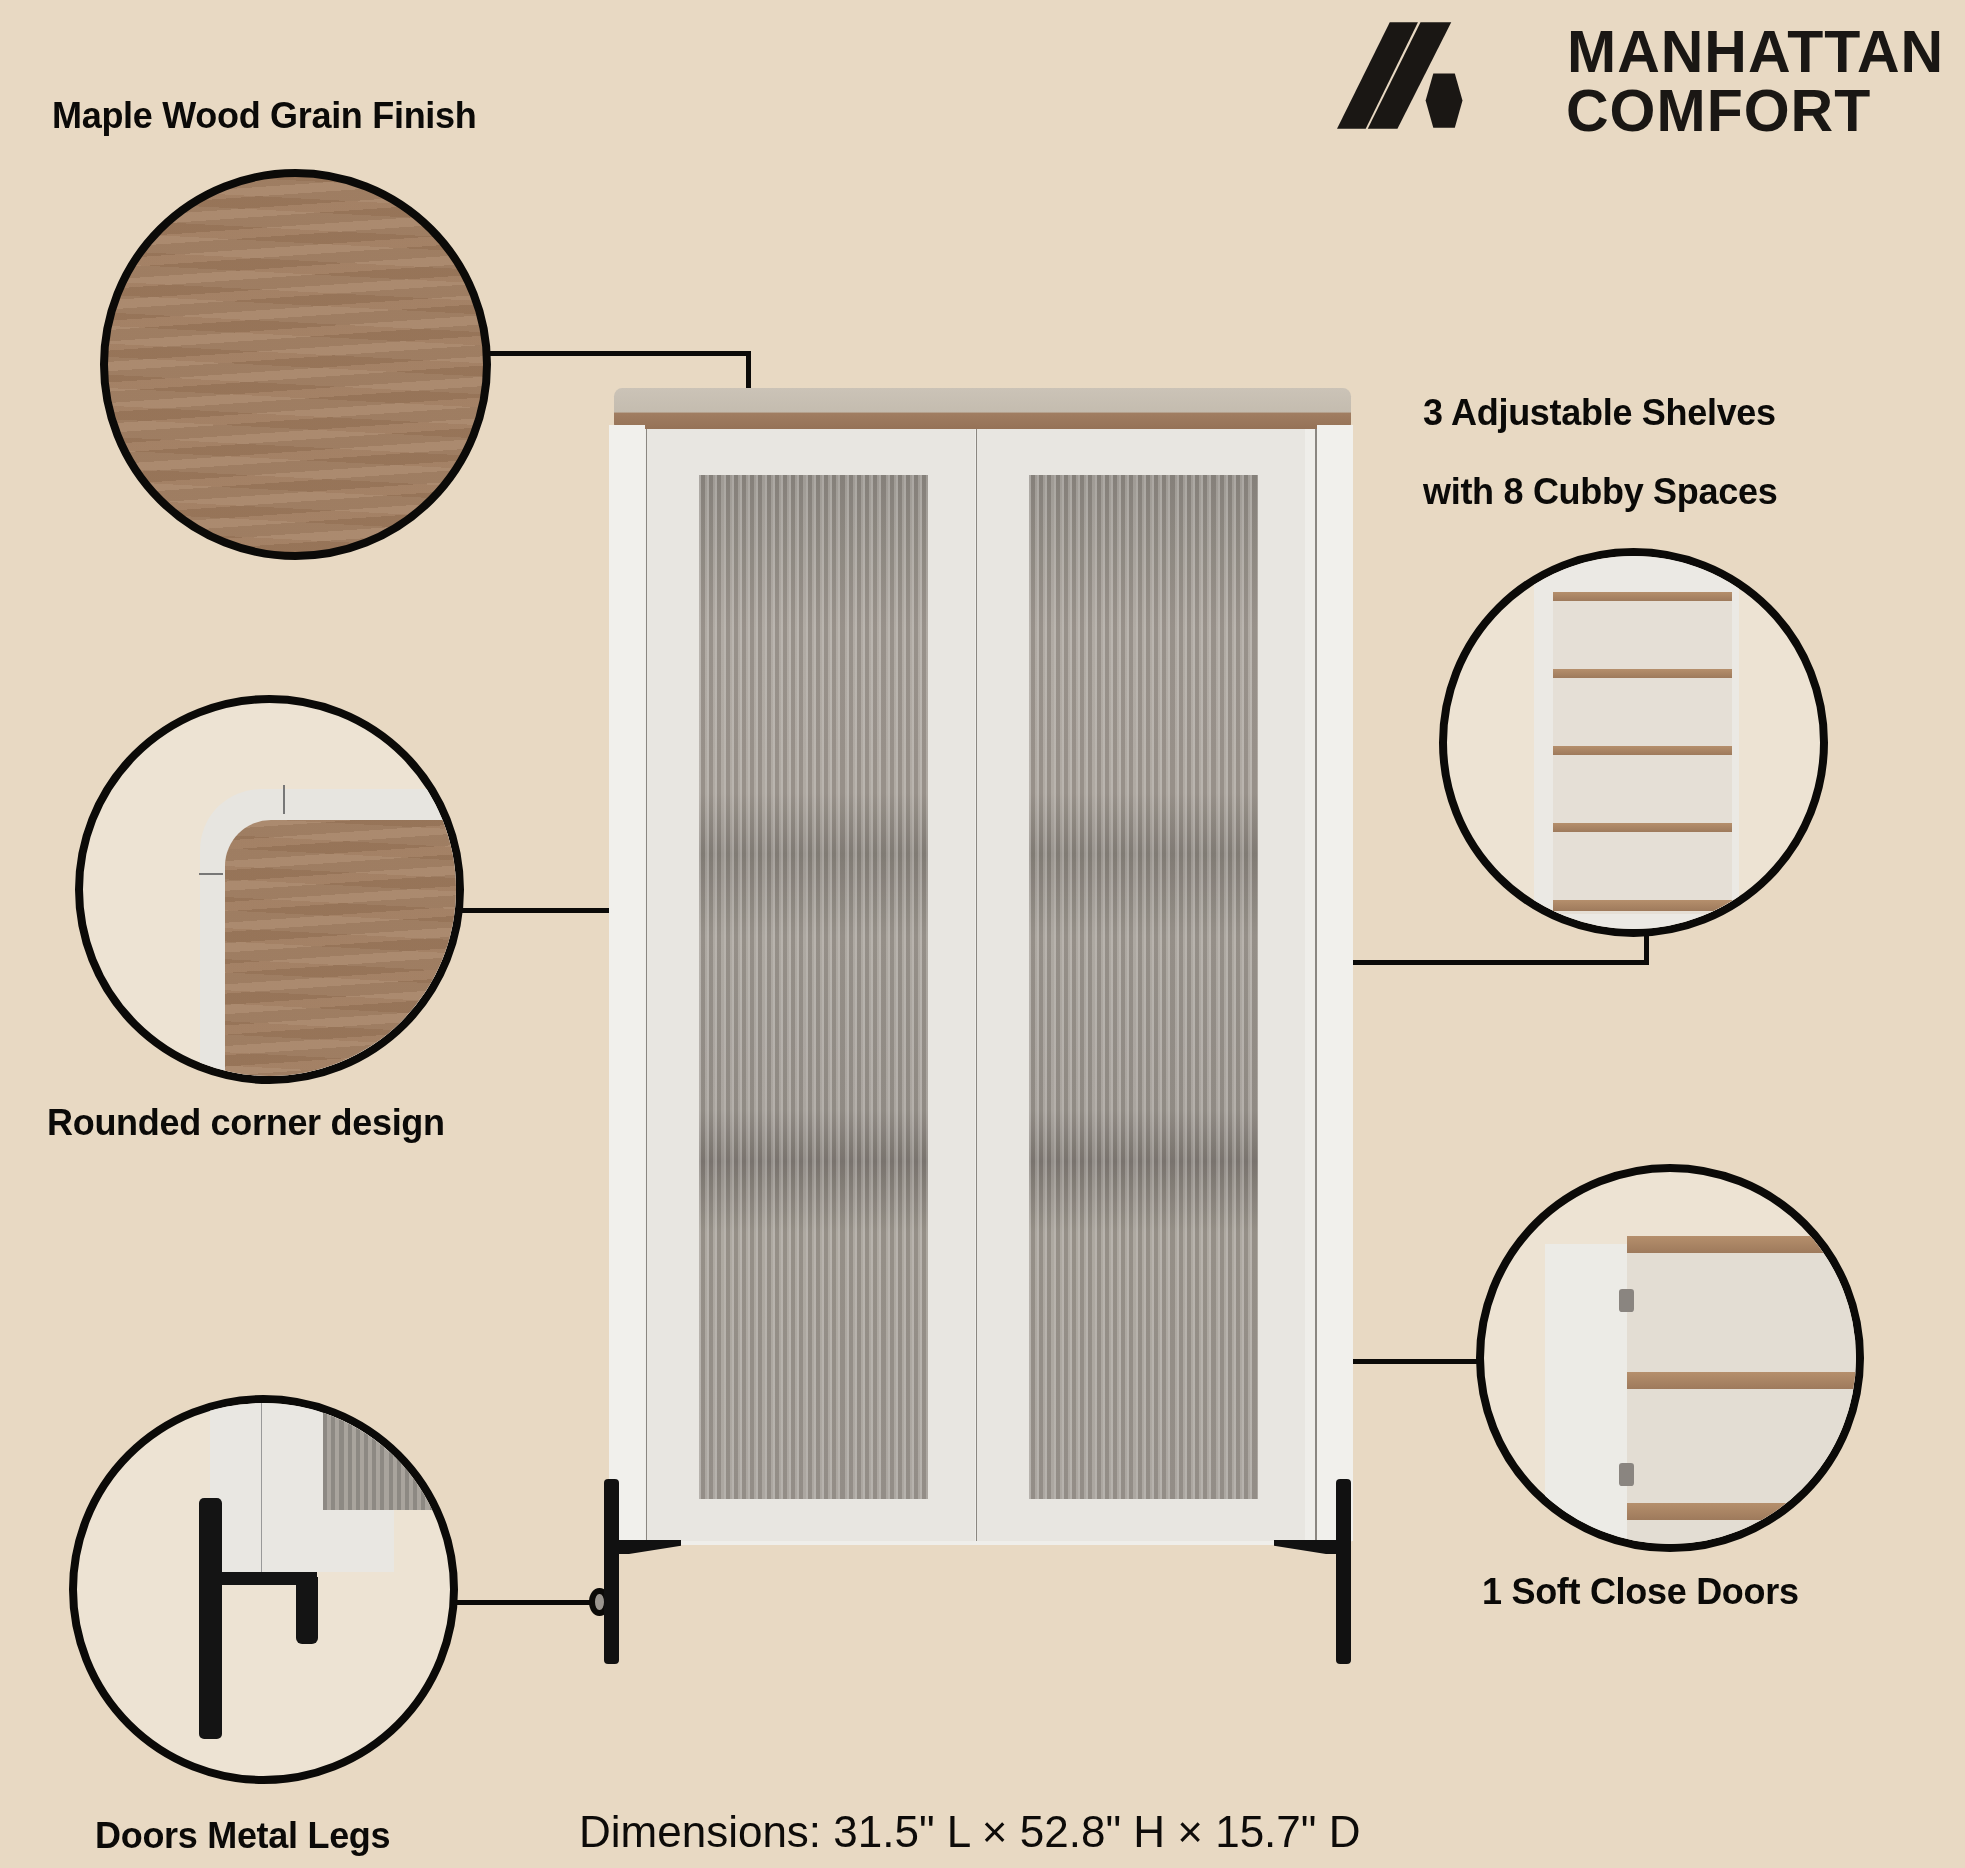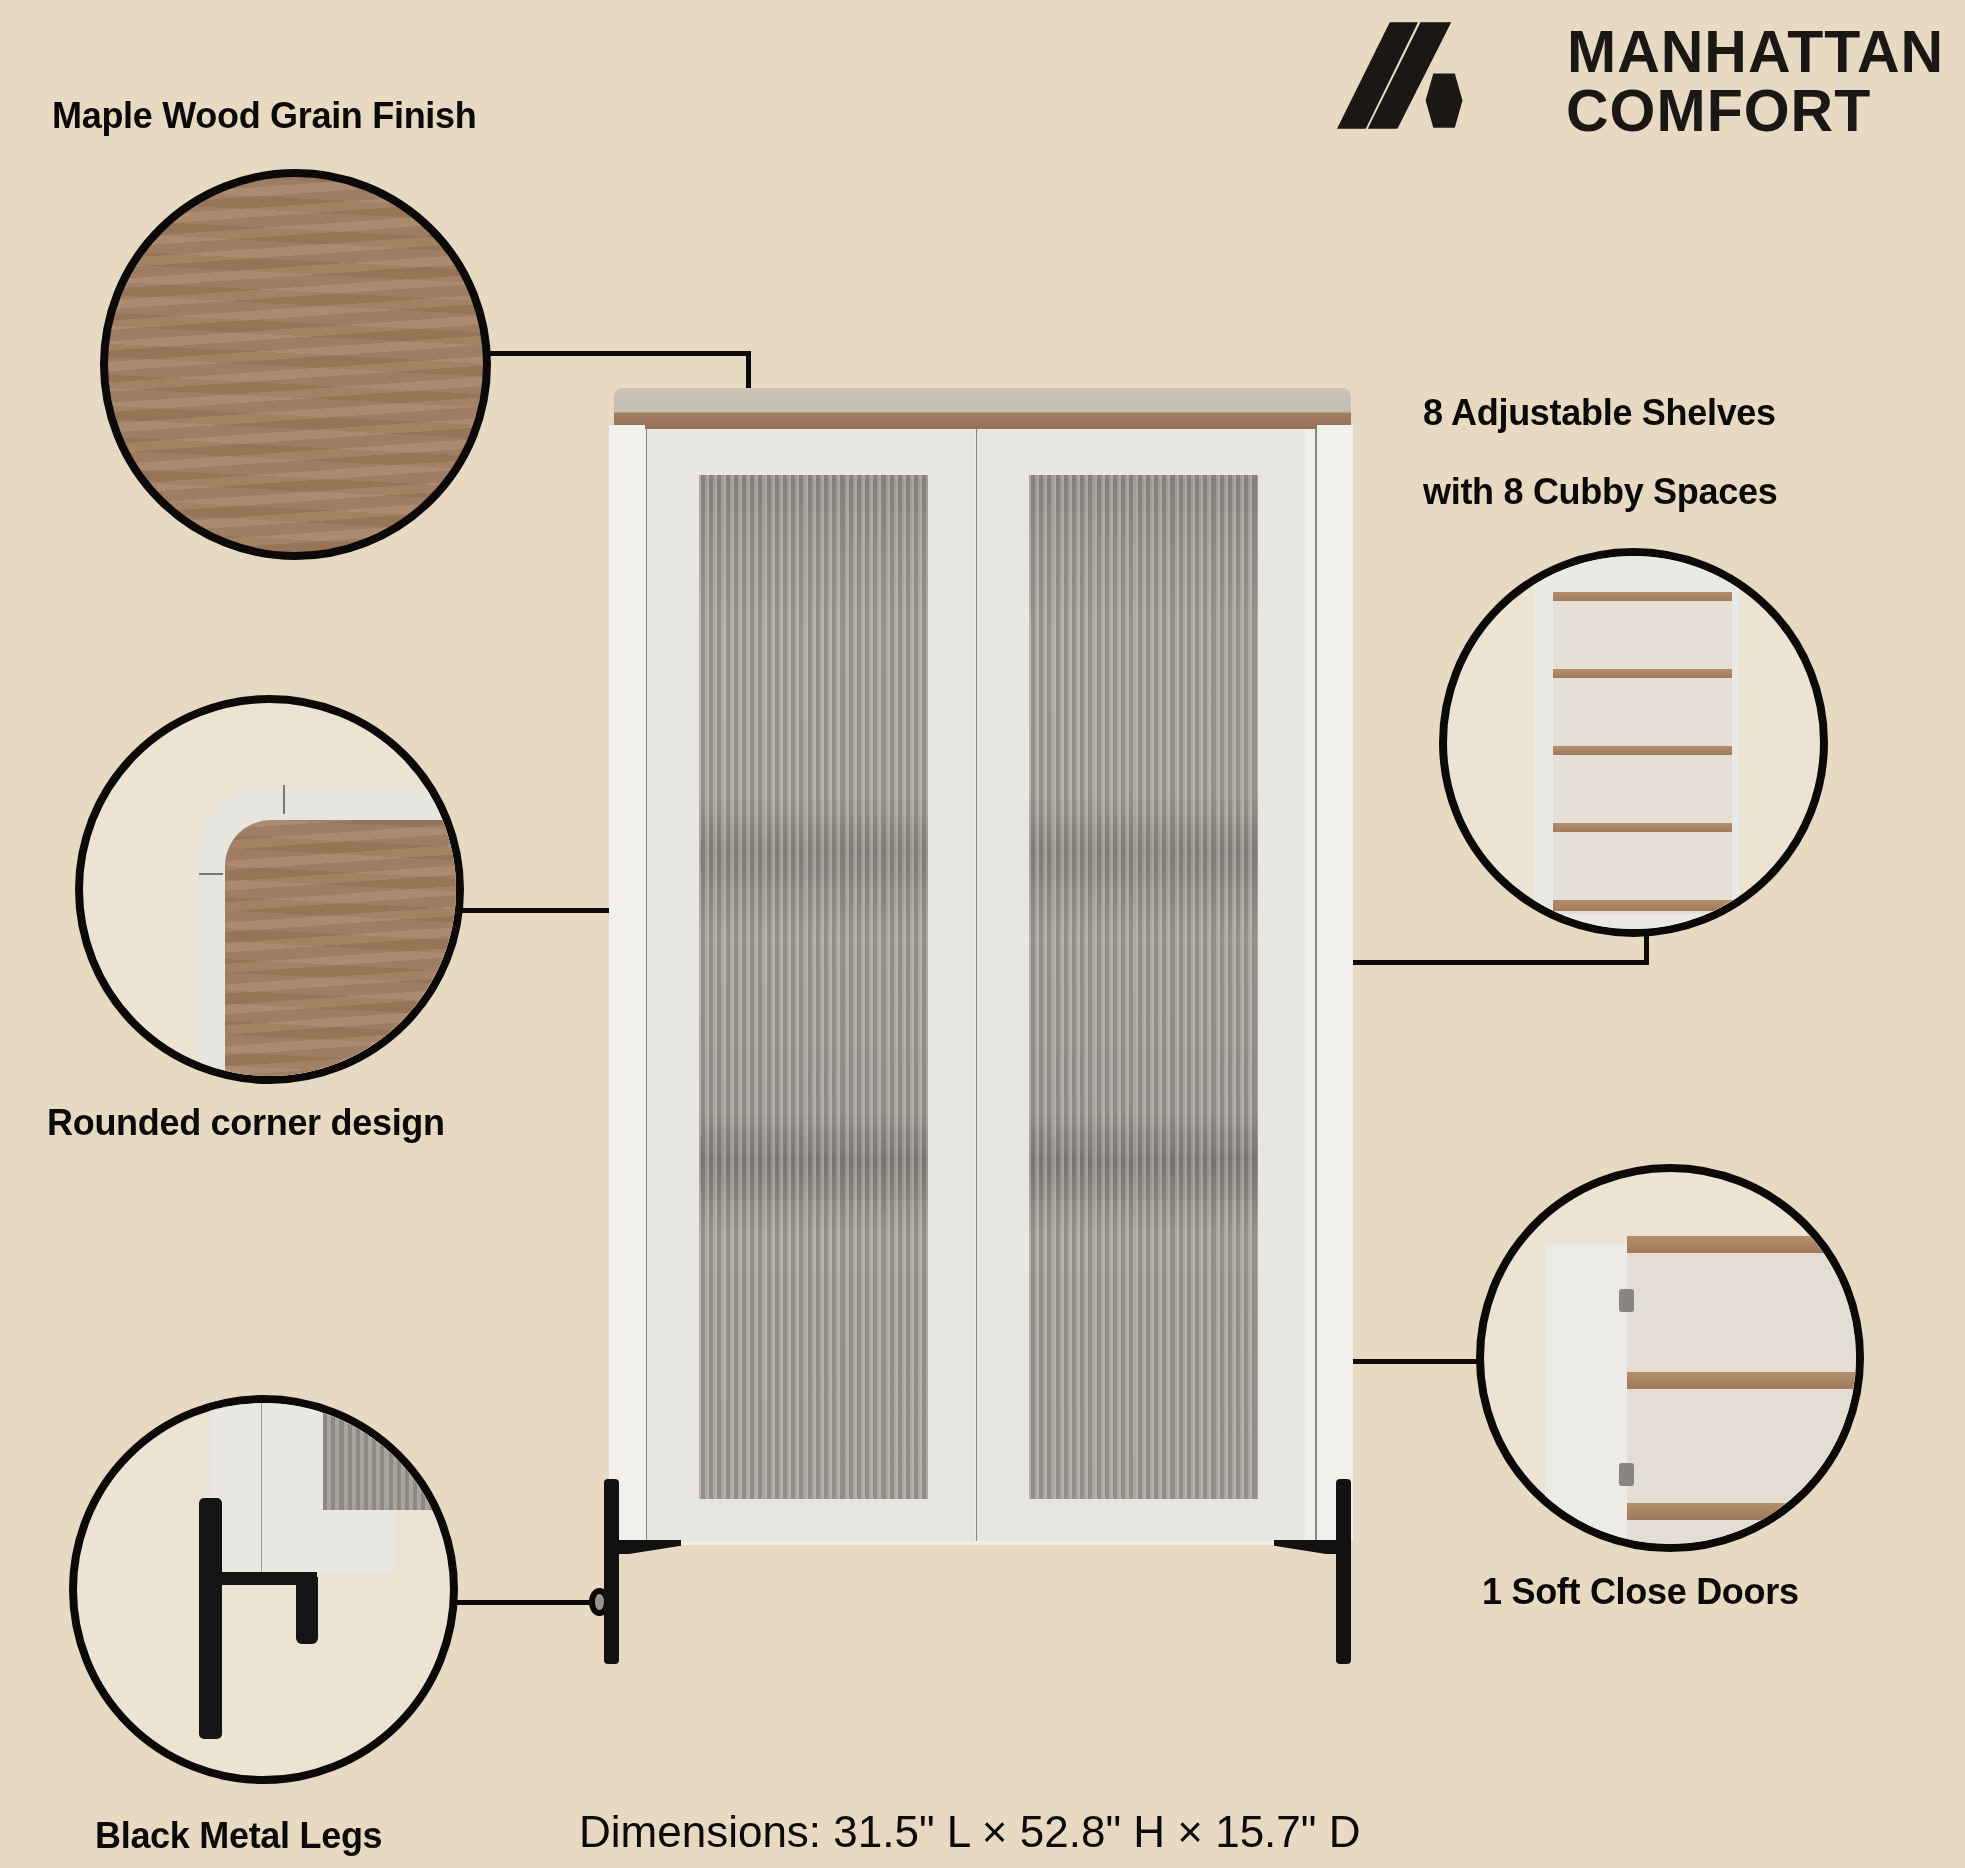--- a/index.html
+++ b/index.html
@@ -57,23 +57,23 @@
 <div class="circle" style="left:69px; top:1395px; width:389px; height:389px;">
   <div class="abs" style="left:133px; top:0; width:184px; height:169px; background:#e9e7e2;"></div>
   <div class="abs" style="left:184px; top:0; width:1px; height:169px; background:#999;"></div>
   <div class="abs" style="left:246px; top:10.2px; width:133px; height:97px; background:repeating-linear-gradient(90deg,#8d8983 0 4.1px,#a9a49d 4.1px 8.2px);"></div>
   <div class="abs" style="left:122px; top:95px; width:22.5px; height:241px; background:#141414; border-radius:5.1px;"></div>
   <div class="abs" style="left:133px; top:169px; width:107px; height:13.3px; background:#141414;"></div>
   <div class="abs" style="left:219px; top:174px; width:21.5px; height:67px; background:#141414; border-radius:0 0 6.1px 6.1px;"></div>
 </div>
 <div class="line" style="left:454px; top:1600px; width:154px; height:5.1px;"></div>
 <div class="dot" style="left:589px; top:1588px;"></div>
-<div class="label" style="left:95px; top:1818px;">Black Metal Legs</div>
+<div class="label" style="left:95px; top:1818px;">Doors Metal Legs</div>
 
-<div class="label" style="left:1423px; top:395px;">8 Adjustable Shelves</div>
+<div class="label" style="left:1423px; top:395px;">3 Adjustable Shelves</div>
 <div class="label" style="left:1423px; top:474px;">with 8 Cubby Spaces</div>
 <div class="circle" style="left:1439px; top:548px; width:389px; height:389px;">
   <div class="abs" style="left:87px; top:0; width:205px; height:389px; background:#ebe9e4;"></div>
   <div class="abs" style="left:106px; top:36px; width:179px; height:322px; background:#e5dfd6;"></div>
   <div class="shelf" style="left:106px; top:36px; width:179px; height:9.2px;"></div>
   <div class="shelf" style="left:106px; top:113px; width:179px; height:9.2px;"></div>
   <div class="shelf" style="left:106px; top:190px; width:179px; height:9.2px;"></div>
   <div class="shelf" style="left:106px; top:267px; width:179px; height:9.2px;"></div>
   <div class="shelf" style="left:106px; top:344px; width:179px; height:11.3px;"></div>
 </div>

